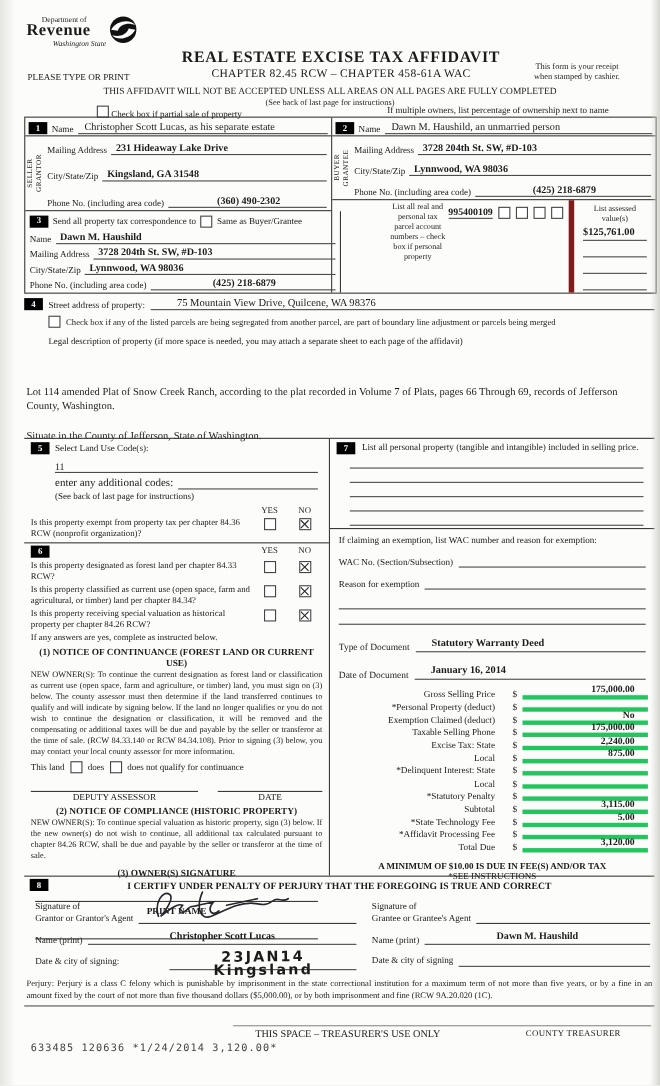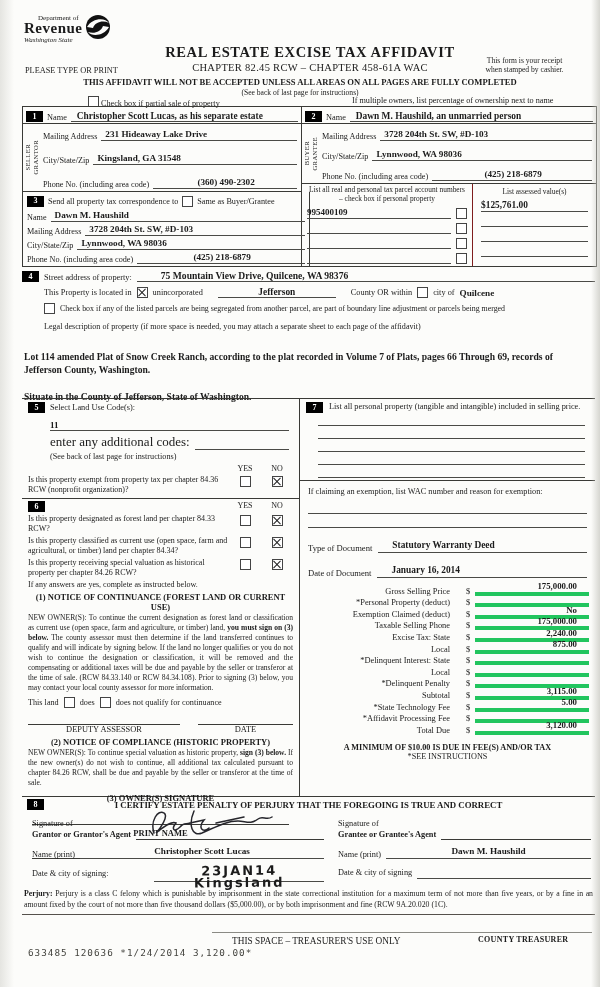--- a/index.html
+++ b/index.html
@@ -3,54 +3,54 @@
 <meta charset="utf-8">
 <style>
   html,body{margin:0;padding:0;background:#e9e9e6;}
   .page{position:relative;width:600px;height:987px;background:#fcfcfa;
         font-family:"Liberation Serif",serif;color:#1b1b1b;overflow:hidden;margin:0 auto;}
   .page::before{content:"";position:absolute;left:0;top:0;bottom:0;width:14px;
         background:linear-gradient(90deg,#d8d8d3,rgba(255,255,255,0));opacity:.65;pointer-events:none;z-index:5;}
   .page::after{content:"";position:absolute;right:0;top:0;bottom:0;width:9px;
         background:linear-gradient(270deg,#ccccc6,rgba(255,255,255,0));opacity:.8;pointer-events:none;z-index:5;}
   .abs{position:absolute;}
-  .b{font-weight:bold;}
+  .b{font-weight:normal;}
   .ctr{text-align:center;}
   .secno{display:inline-flex;align-items:center;justify-content:center;min-width:17px;height:11px;
         background:#000;color:#fff;font-weight:bold;font-size:8px;line-height:1;flex:0 0 auto;}
   .cb{display:inline-block;width:9px;height:9px;border:1px solid #444;background:#fff;
         position:relative;vertical-align:-1px;flex:0 0 auto;}
   .cb.checked::before,.cb.checked::after{content:"";position:absolute;left:-1px;top:3.5px;width:10px;height:1px;background:#222;}
   .cb.checked::before{transform:rotate(45deg);}
   .cb.checked::after{transform:rotate(-45deg);}
   .fill{border-bottom:1px solid #4a4a46;display:inline-block;}
   
   .logo-wrap{display:flex;align-items:flex-start;gap:0;}
   .logo-dept{font-size:7px;}
   .logo-rev{font-size:15px;font-weight:bold;letter-spacing:.5px;line-height:.9;}
-  .logo-state{font-size:7px;font-style:italic;margin-left:0;}
+  .logo-state{font-size:7px;font-style:italic;margin-left:24px;}
   .title{font-size:14.5px;font-weight:bold;letter-spacing:.6px;}
   .chapter{font-size:10.5px;letter-spacing:.3px;}
   .small{font-size:8.3px;}
   .tiny{font-size:7.6px;}
   
   #block13{border:1px solid #3a3a36;display:flex;}
   .half{display:flex;flex-direction:column;}
   .half-l{width:278px;border-right:1px solid #3a3a36;}
   .half-r{flex:1;}
   .name-row{display:flex;align-items:flex-end;gap:4px;padding:1px 3px 1px 3px;border-bottom:1px solid #3a3a36;height:14px;}
   .party-body{display:flex;flex:1;border-bottom:1px solid #3a3a36;}
   .vwrap{width:18px;display:flex;justify-content:center;align-items:center;}
   .vtext{writing-mode:vertical-rl;transform:rotate(180deg);font-size:6.6px;letter-spacing:.4px;line-height:1.15;}
   .party-fields{flex:1;padding:3px 4px 2px 2px;display:flex;flex-direction:column;justify-content:space-between;}
   .f-row{display:flex;align-items:flex-end;gap:4px;font-size:8.2px;height:14px;}
   .f-row .fill{flex:1;font-size:9.2px;font-weight:bold;line-height:1;padding:0 2px 1px 4px;}
   .sec3-l{width:278px;border-right:1px solid #3a3a36;padding:2px 4px;display:flex;flex-direction:column;}
   .sec3-r{flex:1;display:flex;}
-  .parcels{width:160px;border-right:1px solid #7f1d1d;padding:2px 5px;display:flex;flex-direction:column;}
+  .parcels{width:160px;border-right:5px solid #7f1d1d;padding:2px 5px;display:flex;margin-left:45px;}
   .assessed{flex:1;padding:2px 8px;display:flex;flex-direction:column;}
   .pz-head{font-size:7.4px;text-align:center;line-height:1.2;}
   .pz-row{display:flex;align-items:flex-end;gap:5px;height:15px;}
   .pz-row .fill{flex:1;font-weight:bold;font-size:9px;line-height:1;padding-bottom:1px;}
   
   .s4row{display:flex;align-items:flex-end;gap:5px;margin-bottom:5px;}
   
   #main{border-top:1px solid #3a3a36;border-bottom:1px solid #3a3a36;display:flex;}
   .colL{width:277px;border-right:1px solid #3a3a36;display:flex;flex-direction:column;}
   .colR{flex:1;display:flex;flex-direction:column;}
@@ -261,30 +261,20 @@
       </div>
     </div>
   </div>
 
   <div class="abs" style="left:22px;top:270px;width:573px;">
     <div class="s4row">
       <span class="secno">4</span>
       <span class="small">Street address of property:</span>
       <span class="fill b" style="flex:1;font-size:9.6px;padding-left:24px;">75 Mountain View Drive, Quilcene, WA  98376</span>
     </div>
-    <div class="s4row" style="margin-left:22px;align-items:center;font-size:8.3px;">
-      <span>This Property is located in</span>
-      <span class="cb checked"></span>
-      <span>unincorporated</span>
-      <span class="fill b ctr" style="width:118px;font-size:9.4px;margin:0 10px;">Jefferson</span>
-      <span>County OR  within</span>
-      <span class="cb"></span>
-      <span>city of</span>
-      <span class="b" style="font-size:9.2px;">Quilcene</span>
-    </div>
     <div class="s4row" style="margin-left:22px;align-items:center;font-size:7.9px;">
       <span class="cb"></span>
       <span>Check box if any of the listed parcels are being segregated from another parcel, are part of boundary line adjustment or parcels being merged</span>
     </div>
     <div class="s4row" style="margin-left:22px;font-size:8.1px;margin-top:8px;">
       <span>Legal description of property (if more space is needed, you may attach a separate sheet to each page of the affidavit)</span>
     </div>
   </div>
 
   <div class="abs" style="left:24px;top:351px;width:560px;">
@@ -296,21 +286,21 @@
 
     <div class="colL">
       <div class="sec5">
         <div style="display:flex;align-items:center;gap:5px;font-size:8.3px;">
           <span class="secno">5</span>
           <span>Select Land Use Code(s):</span>
         </div>
         <div style="margin:1px 4px 0 22px;">
           <span class="fill b" style="width:100%;font-size:9px;">11</span>
         </div>
-        <div style="display:flex;align-items:flex-end;gap:5px;margin:2px 4px 0 22px;font-size:13px;">
+        <div style="display:flex;align-items:flex-end;gap:5px;margin:2px 4px 0 22px;font-size:10px;">
           <span>enter any additional codes:</span>
           <span class="fill" style="flex:1;height:10px;"></span>
         </div>
         <div style="margin:2px 0 0 22px;font-size:8.2px;">(See back of last page for instructions)</div>
         <div class="yn-head" style="margin-top:3px;">
           <span>YES</span>
           <span>NO</span>
         </div>
         <div class="q-row">
           <span class="q-text">Is this property exempt from property tax per chapter 84.36 RCW (nonprofit organization)?</span>
@@ -399,20 +389,28 @@
         </div>
         <div class="u"></div>
         <div class="u"></div>
         <div class="u"></div>
         <div class="u"></div>
         <div class="u"></div>
       </div>
 
       <div class="exempt">
         <div>If claiming an exemption, list WAC number and reason for exemption:</div>
+        <div class="lab-row">
+          <span>WAC No. (Section/Subsection)</span>
+          <span class="fill"></span>
+        </div>
+        <div class="lab-row">
+          <span>Reason for exemption</span>
+          <span class="fill"></span>
+        </div>
         <div class="fill" style="display:block;height:10px;margin-top:7px;"></div>
         <div class="fill" style="display:block;height:10px;margin-top:3px;"></div>
       </div>
 
       <div class="doc-row">
         <span>Type of Document</span>
         <span class="fill">Statutory Warranty Deed</span>
       </div>
       <div class="doc-row" style="margin-top:12px;">
         <span>Date of Document</span>
@@ -454,21 +452,21 @@
             <span class="fin-label">*Delinquent Interest:  State</span>
             <span class="fin-dollar">$</span>
             <span class="fin-line"></span>
           </div>
         <div class="fin-row">
             <span class="fin-label">Local</span>
             <span class="fin-dollar">$</span>
             <span class="fin-line"></span>
           </div>
         <div class="fin-row">
-            <span class="fin-label">*Delinquent Penalty</span>
+            <span class="fin-label">*Statutory Penalty</span>
             <span class="fin-dollar">$</span>
             <span class="fin-line"></span>
           </div>
         <div class="fin-row">
             <span class="fin-label">Subtotal</span>
             <span class="fin-dollar">$</span>
             <span class="fin-line">3,115.00</span>
           </div>
         <div class="fin-row">
             <span class="fin-label">*State Technology Fee</span>
@@ -488,21 +486,21 @@
       </div>
 
       <div class="min-note">A MINIMUM OF $10.00 IS DUE IN FEE(S) AND/OR TAX</div>
       <div class="min-note2">*SEE INSTRUCTIONS</div>
     </div>
   </div>
 
   <div id="sec8" class="abs" style="left:22px;top:797px;width:573px;">
     <div class="cert-head">
       <span class="secno abs" style="left:5px;top:2px;">8</span>
-      <span>I CERTIFY ESTATE PENALTY OF PERJURY THAT THE FOREGOING IS TRUE AND CORRECT</span>
+      <span>I CERTIFY UNDER PENALTY OF PERJURY THAT THE FOREGOING IS TRUE AND CORRECT</span>
     </div>
     <div class="cert-cols">
       <div class="c8l">
         <div class="sig-row" style="height:28px;">
           <span class="sig-lab">
             <span>Signature of</span><br>
             <span class="b">Grantor or Grantor's Agent</span>
           </span>
           <span class="sig-area">
             <svg class="sig-svg" width="140" height="34" viewBox="0 0 140 34">

